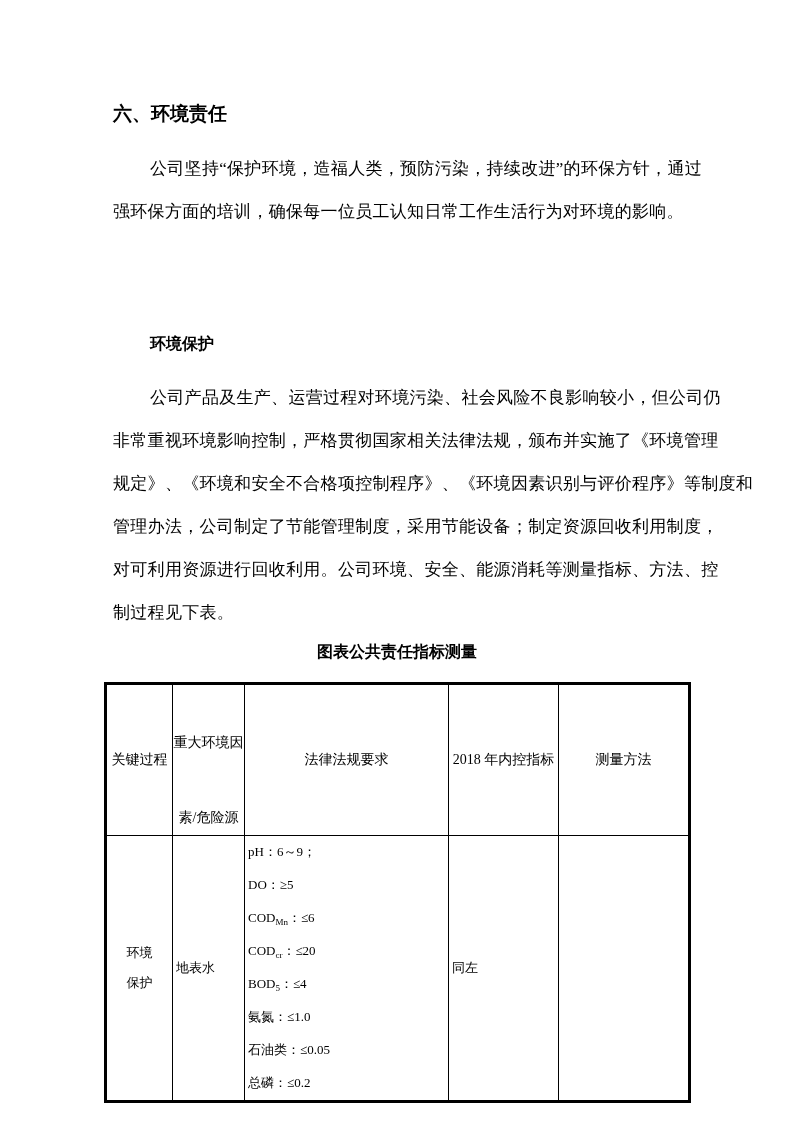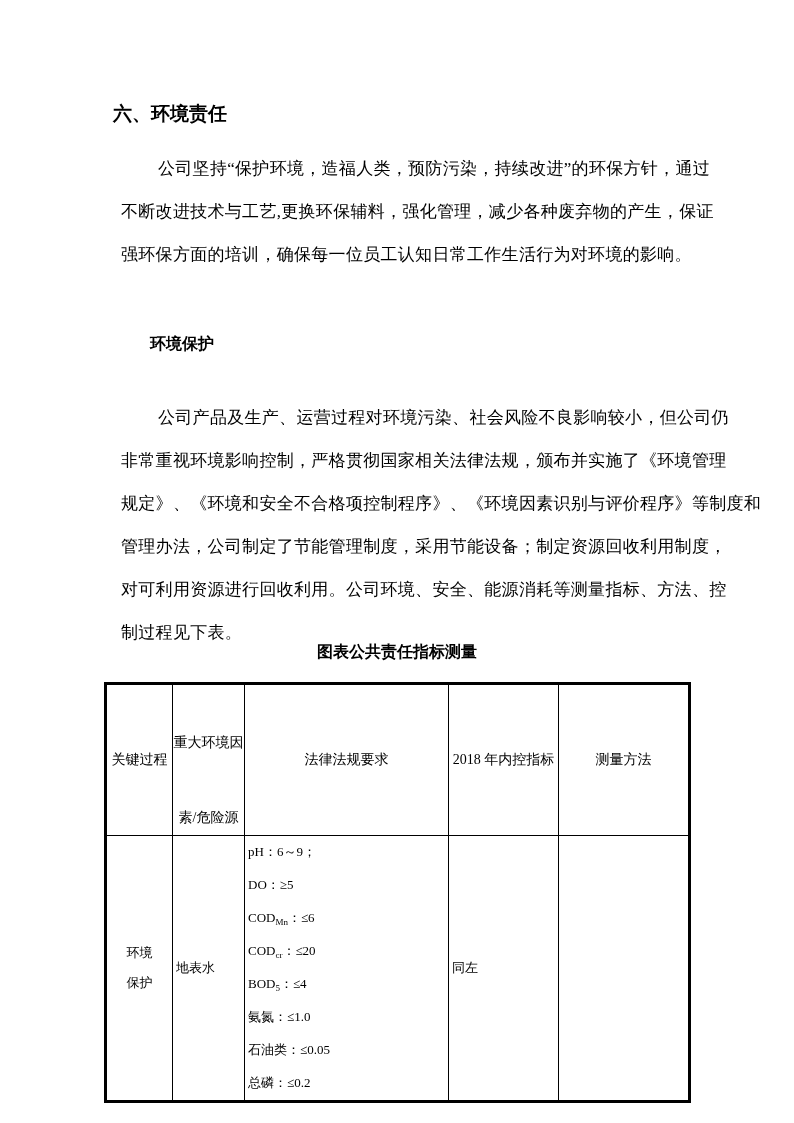--- a/index.html
+++ b/index.html
@@ -24,22 +24,22 @@
     white-space: nowrap;
   }
   .body-paragraph {
     position: absolute;
     left: 113px;
     width: 570px;
     font-size: 17px;
     line-height: 43px;
   }
   .para-1 { top: 147px; }
-  .para-2 { top: 396px; }
-  .paragraph-line { white-space: nowrap; letter-spacing: 0.3px; margin-left: 8px; }
+  .para-2 { top: 376px; }
+  .paragraph-line { white-space: nowrap; letter-spacing: 0.3px; }
   .paragraph-line.indent { text-indent: 37px; }
   .sub-heading {
     position: absolute;
     left: 150px;
     top: 331px;
     font-size: 16px;
     font-weight: bold;
     line-height: 26px;
     white-space: nowrap;
   }
@@ -95,21 +95,20 @@
 </style>
 </head>
 <body>
 
 <div class="page">
 
   <div class="section-heading">六、环境责任</div>
 
   <div class="body-paragraph para-1">
     <div class="paragraph-line indent">公司坚持“保护环境，造福人类，预防污染，持续改进”的环保方针，通过</div>
-    <div class="paragraph-line">不断改进技术与工艺,更换环保辅料，强化管理，减少各种废弃物的产生，保证</div>
     <div class="paragraph-line">强环保方面的培训，确保每一位员工认知日常工作生活行为对环境的影响。</div>
   </div>
 
   <div class="sub-heading">环境保护</div>
 
   <div class="body-paragraph para-2">
     <div class="paragraph-line indent">公司产品及生产、运营过程对环境污染、社会风险不良影响较小，但公司仍</div>
     <div class="paragraph-line">非常重视环境影响控制，严格贯彻国家相关法律法规，颁布并实施了《环境管理</div>
     <div class="paragraph-line">规定》、《环境和安全不合格项控制程序》、《环境因素识别与评价程序》等制度和</div>
     <div class="paragraph-line">管理办法，公司制定了节能管理制度，采用节能设备；制定资源回收利用制度，</div>

